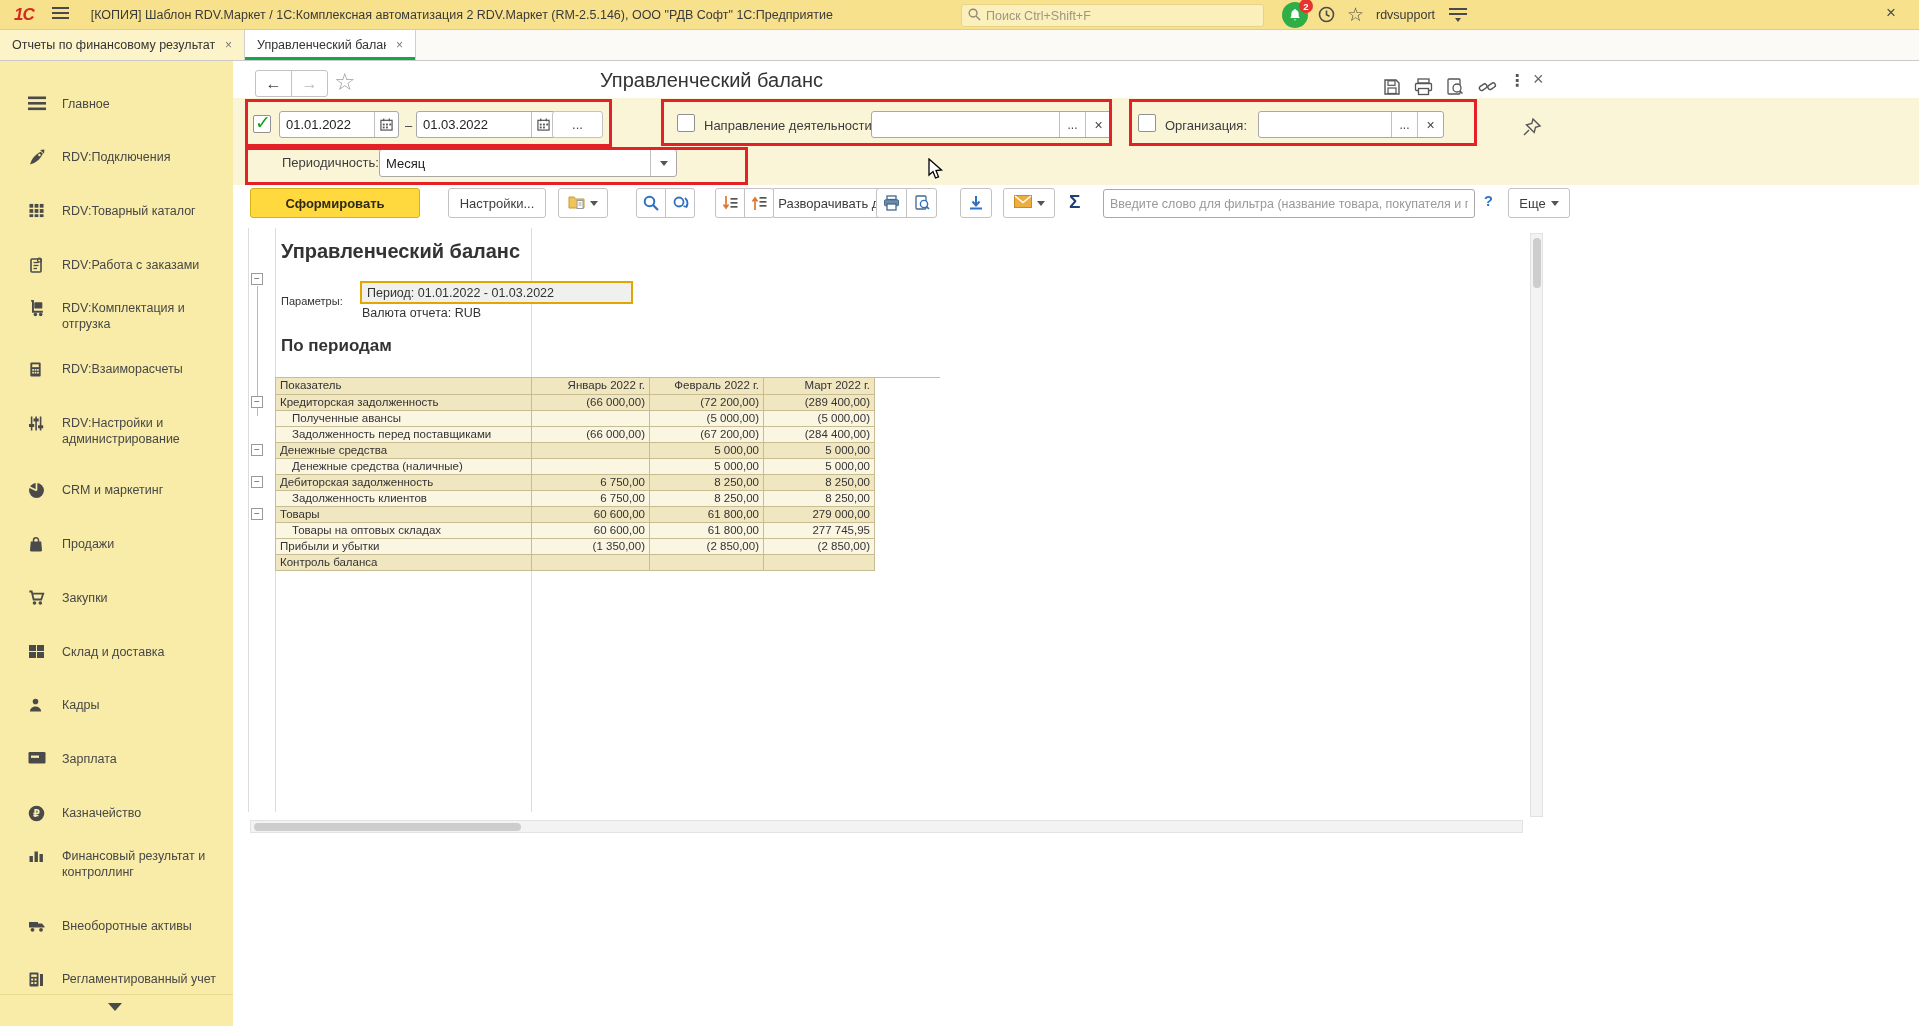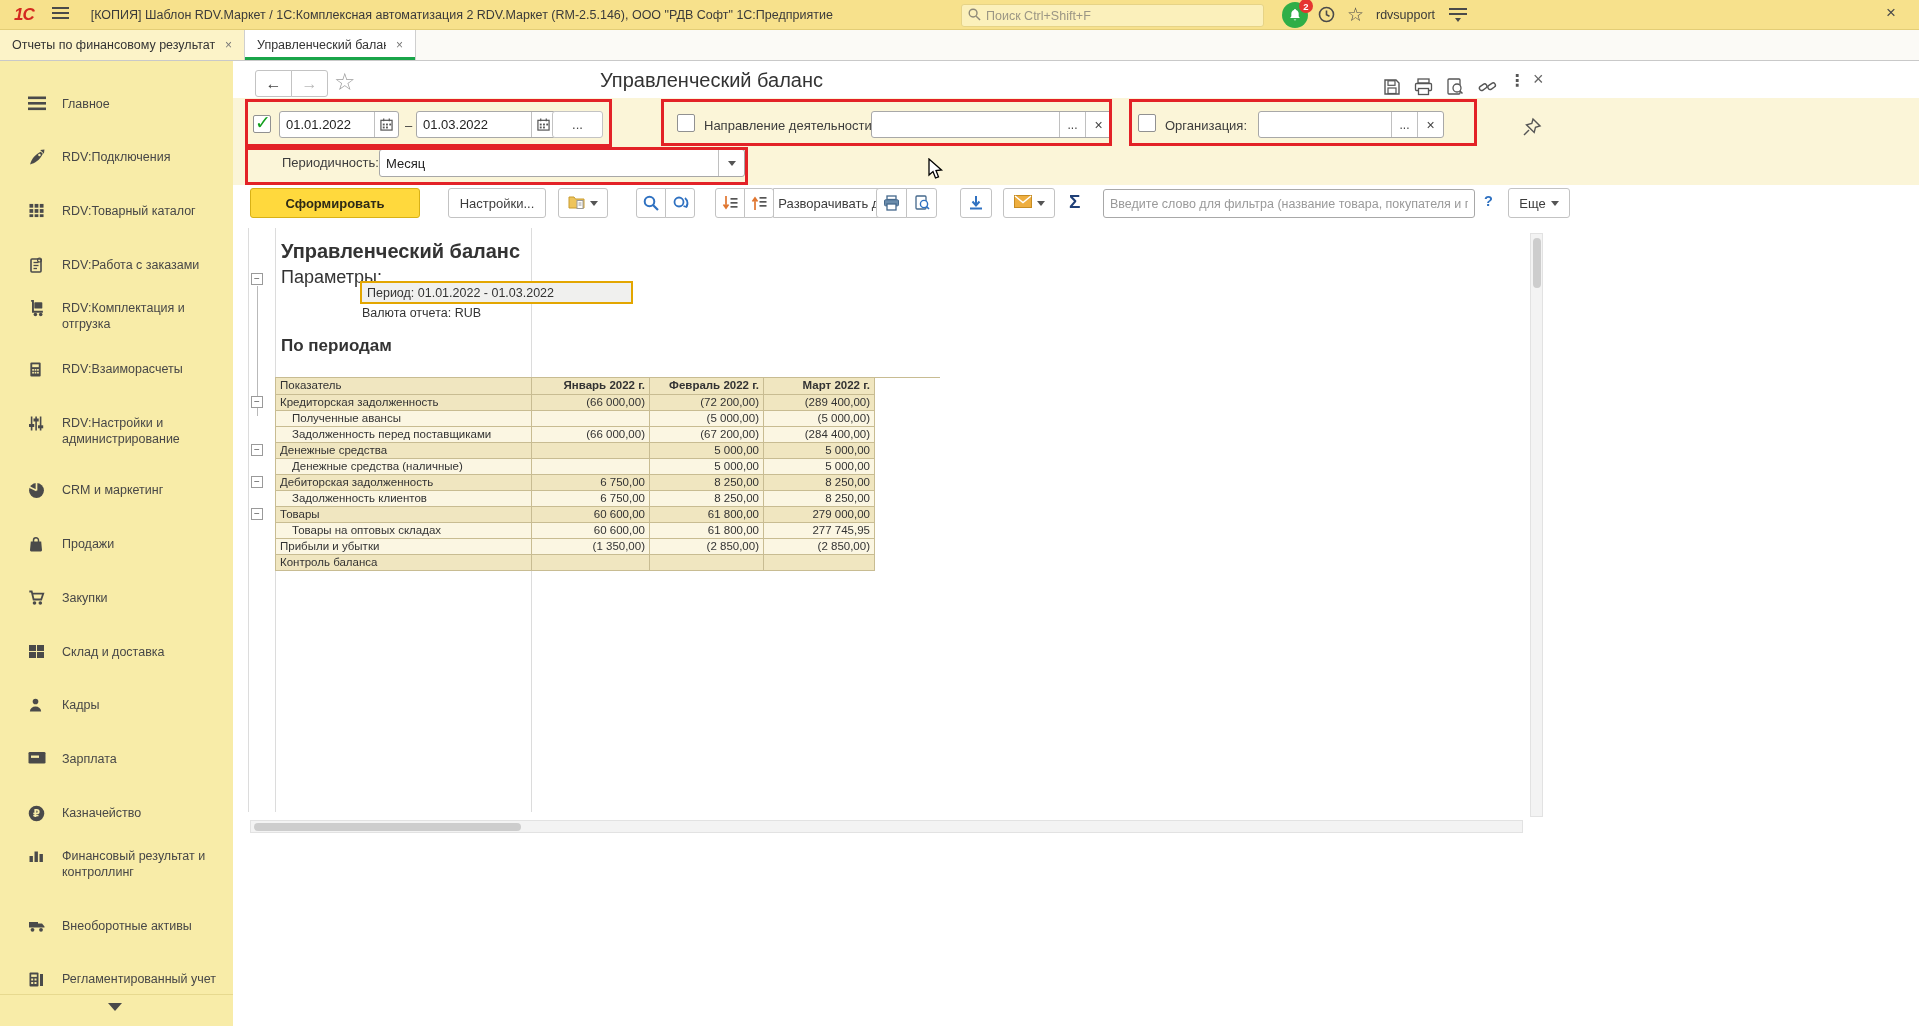--- a/index.html
+++ b/index.html
@@ -58,37 +58,37 @@
   #toolbar { left:233px; top:185px; width:1686px; height:43px; background:#fff; }
   .tbtn { position:absolute; top:3px; height:30px; background:#fff; border:1px solid #c3c3c3; border-radius:3px; display:flex; align-items:center; justify-content:center; font-size:13px; color:#3c3c3c; gap:5px; }
   .tbtn.primary { background:#ffd93d; border-color:#d8b116; font-weight:bold; color:#2e2a16; }
   .caret { width:0; height:0; border-left:4px solid transparent; border-right:4px solid transparent; border-top:5px solid #555; display:inline-block; }
 
   
   #canvas { left:233px; top:228px; width:1686px; height:798px; background:#fff; }
   .vline { position:absolute; width:1px; background:#dcdcdc; }
   .doc-title { position:absolute; left:48px; top:12px; font-size:20px; font-weight:bold; color:#333; }
   .sec-title { position:absolute; left:48px; top:108px; font-size:17px; font-weight:bold; color:#333; }
-  .param-label { position:absolute; left:48px; top:39px; font-size:18px; }
+  .param-label { position:absolute; left:48px; top:67px; font-size:11px; }
   .param-cell { position:absolute; left:127px; top:53px; width:273px; height:23px; background:#f0f0ee; border:2px solid #e3a600; font-size:12.5px; display:flex; align-items:center; padding:0 5px; }
   .param-cur { position:absolute; left:129px; top:78px; font-size:12.5px; }
   .grp-box { position:absolute; width:12px; height:12px; background:#fff; border:1px solid #9a9a9a; font-size:10px; line-height:10px; text-align:center; color:#555; }
 
   #table { position:absolute; left:42px; top:149px; border-top:1px solid #c8bc92; border-left:1px solid #c8bc92; width:665px; }
   .trow { display:flex; height:16px; }
   .trow > div { border-right:1px solid #c8bc92; border-bottom:1px solid #c8bc92; font-size:11.5px; line-height:14px; padding:0 4px; white-space:nowrap; overflow:hidden; }
   .c-name { width:256px; }
   .c-num { width:118px; text-align:right; }
   .c-num2 { width:114px; text-align:right; }
   .c-num3 { width:111px; text-align:right; }
   .trow[data-kind="group"] > div, .trow[data-kind="total"] > div, .trow.thead > div { background:#f0e6c0; }
   .trow[data-kind="child"] > div, .trow[data-kind="plain"] > div { background:#fbf6e2; }
   .trow[data-kind="child"] .c-name { padding-left:16px; }
   .trow.thead { height:17px; }
-  .trow.thead .c-num, .trow.thead .c-num2, .trow.thead .c-num3 { text-align:right;font-weight:bold; }
+  .trow.thead .c-num, .trow.thead .c-num2, .trow.thead .c-num3 { text-align:right; }
 
   
   .sb-track-v { position:absolute; background:#f3f3f3; border:1px solid #e2e2e2; }
   .sb-thumb { position:absolute; background:#cdcdcd; border-radius:5px; }
 
   
   .anno { position:absolute; border:3px solid #e32227; }
 
   
   #cursor { position:absolute; left:928px; top:158px; }
@@ -384,21 +384,21 @@
             <rect x="6.5" y="6" width="2" height="2" fill="#555"></rect>
             <rect x="10" y="6" width="2" height="2" fill="#555"></rect>
             <rect x="3" y="9.2" width="2" height="2" fill="#555"></rect>
             <rect x="6.5" y="9.2" width="2" height="2" fill="#555"></rect>
           </svg>
         </span>
     </div>
     <div class="btn" style="left:319px; top:13px; width:51px; height:27px;">...</div>
 
     <span class="fltlabel" style="left:49px; top:57px;">Периодичность:</span>
-    <div class="inp" style="left:146px; top:51px; width:366px; height:28px;">
+    <div class="inp" style="left:146px; top:51px; width:298px; height:28px;">
       <span style="padding:0 6px; flex:1; color:#222;">Месяц</span>
       <span class="seg" style="width:26px;">
           <span class="caret"></span>
         </span>
     </div>
 
     <span class="chk" style="left:444px; top:16px;"></span>
     <span class="fltlabel" style="left:471px; top:20px;">Направление деятельности:</span>
     <div class="inp" style="left:638px; top:13px; width:241px;">
       <input value="" style="">

